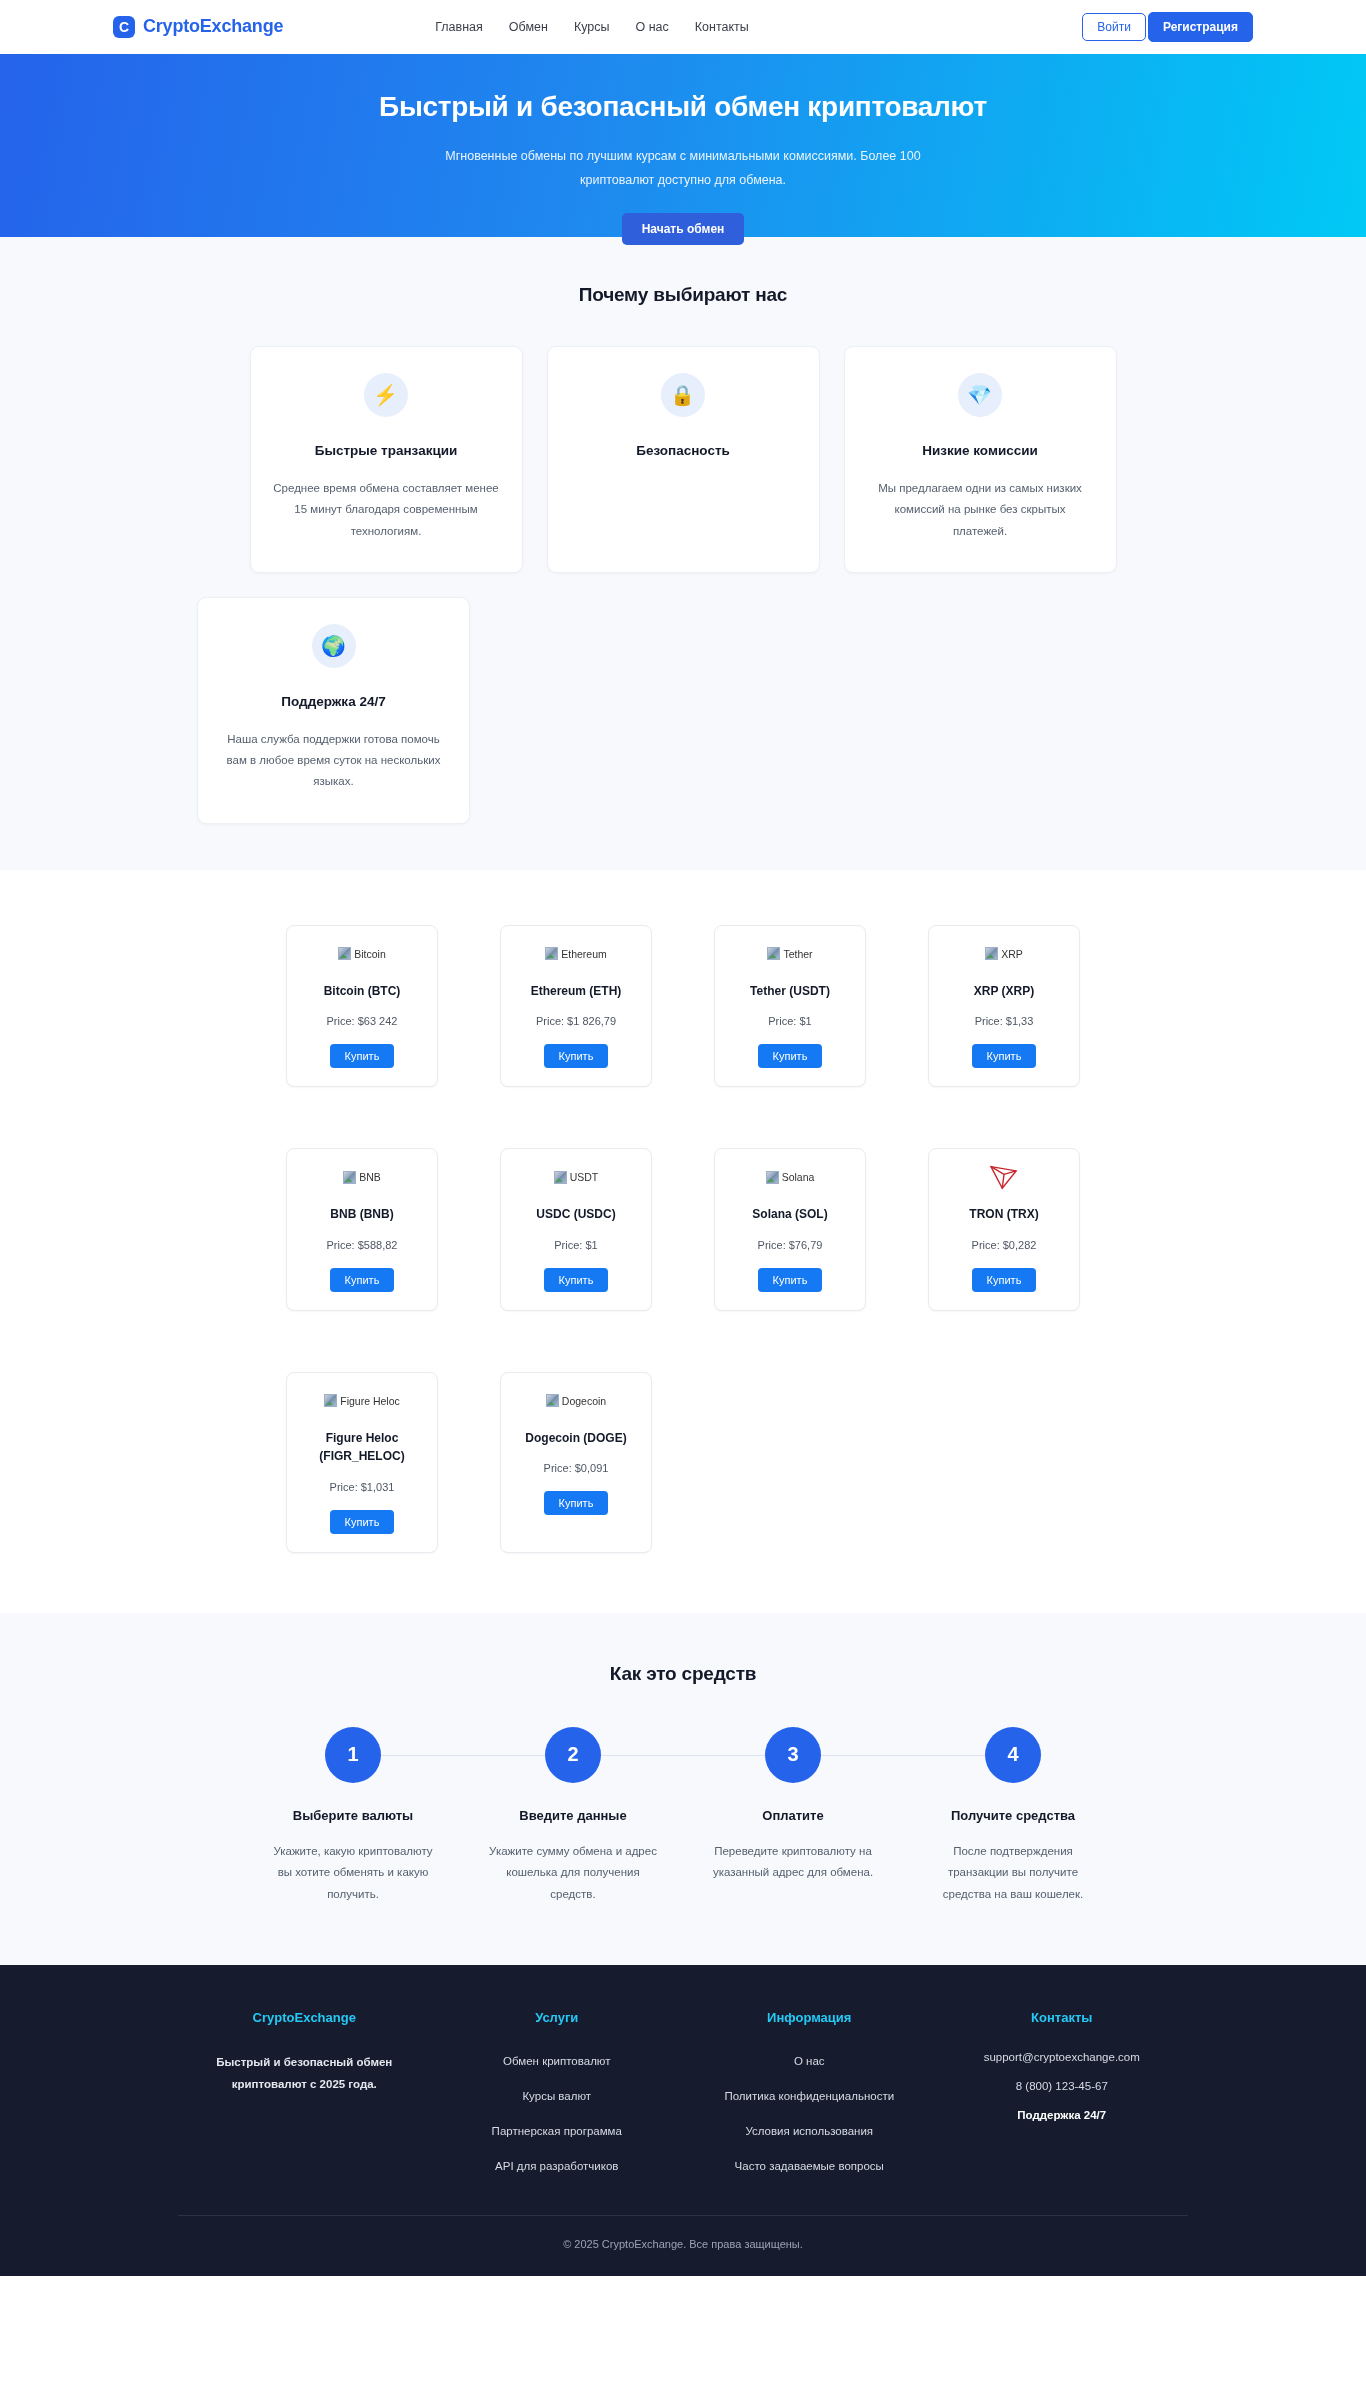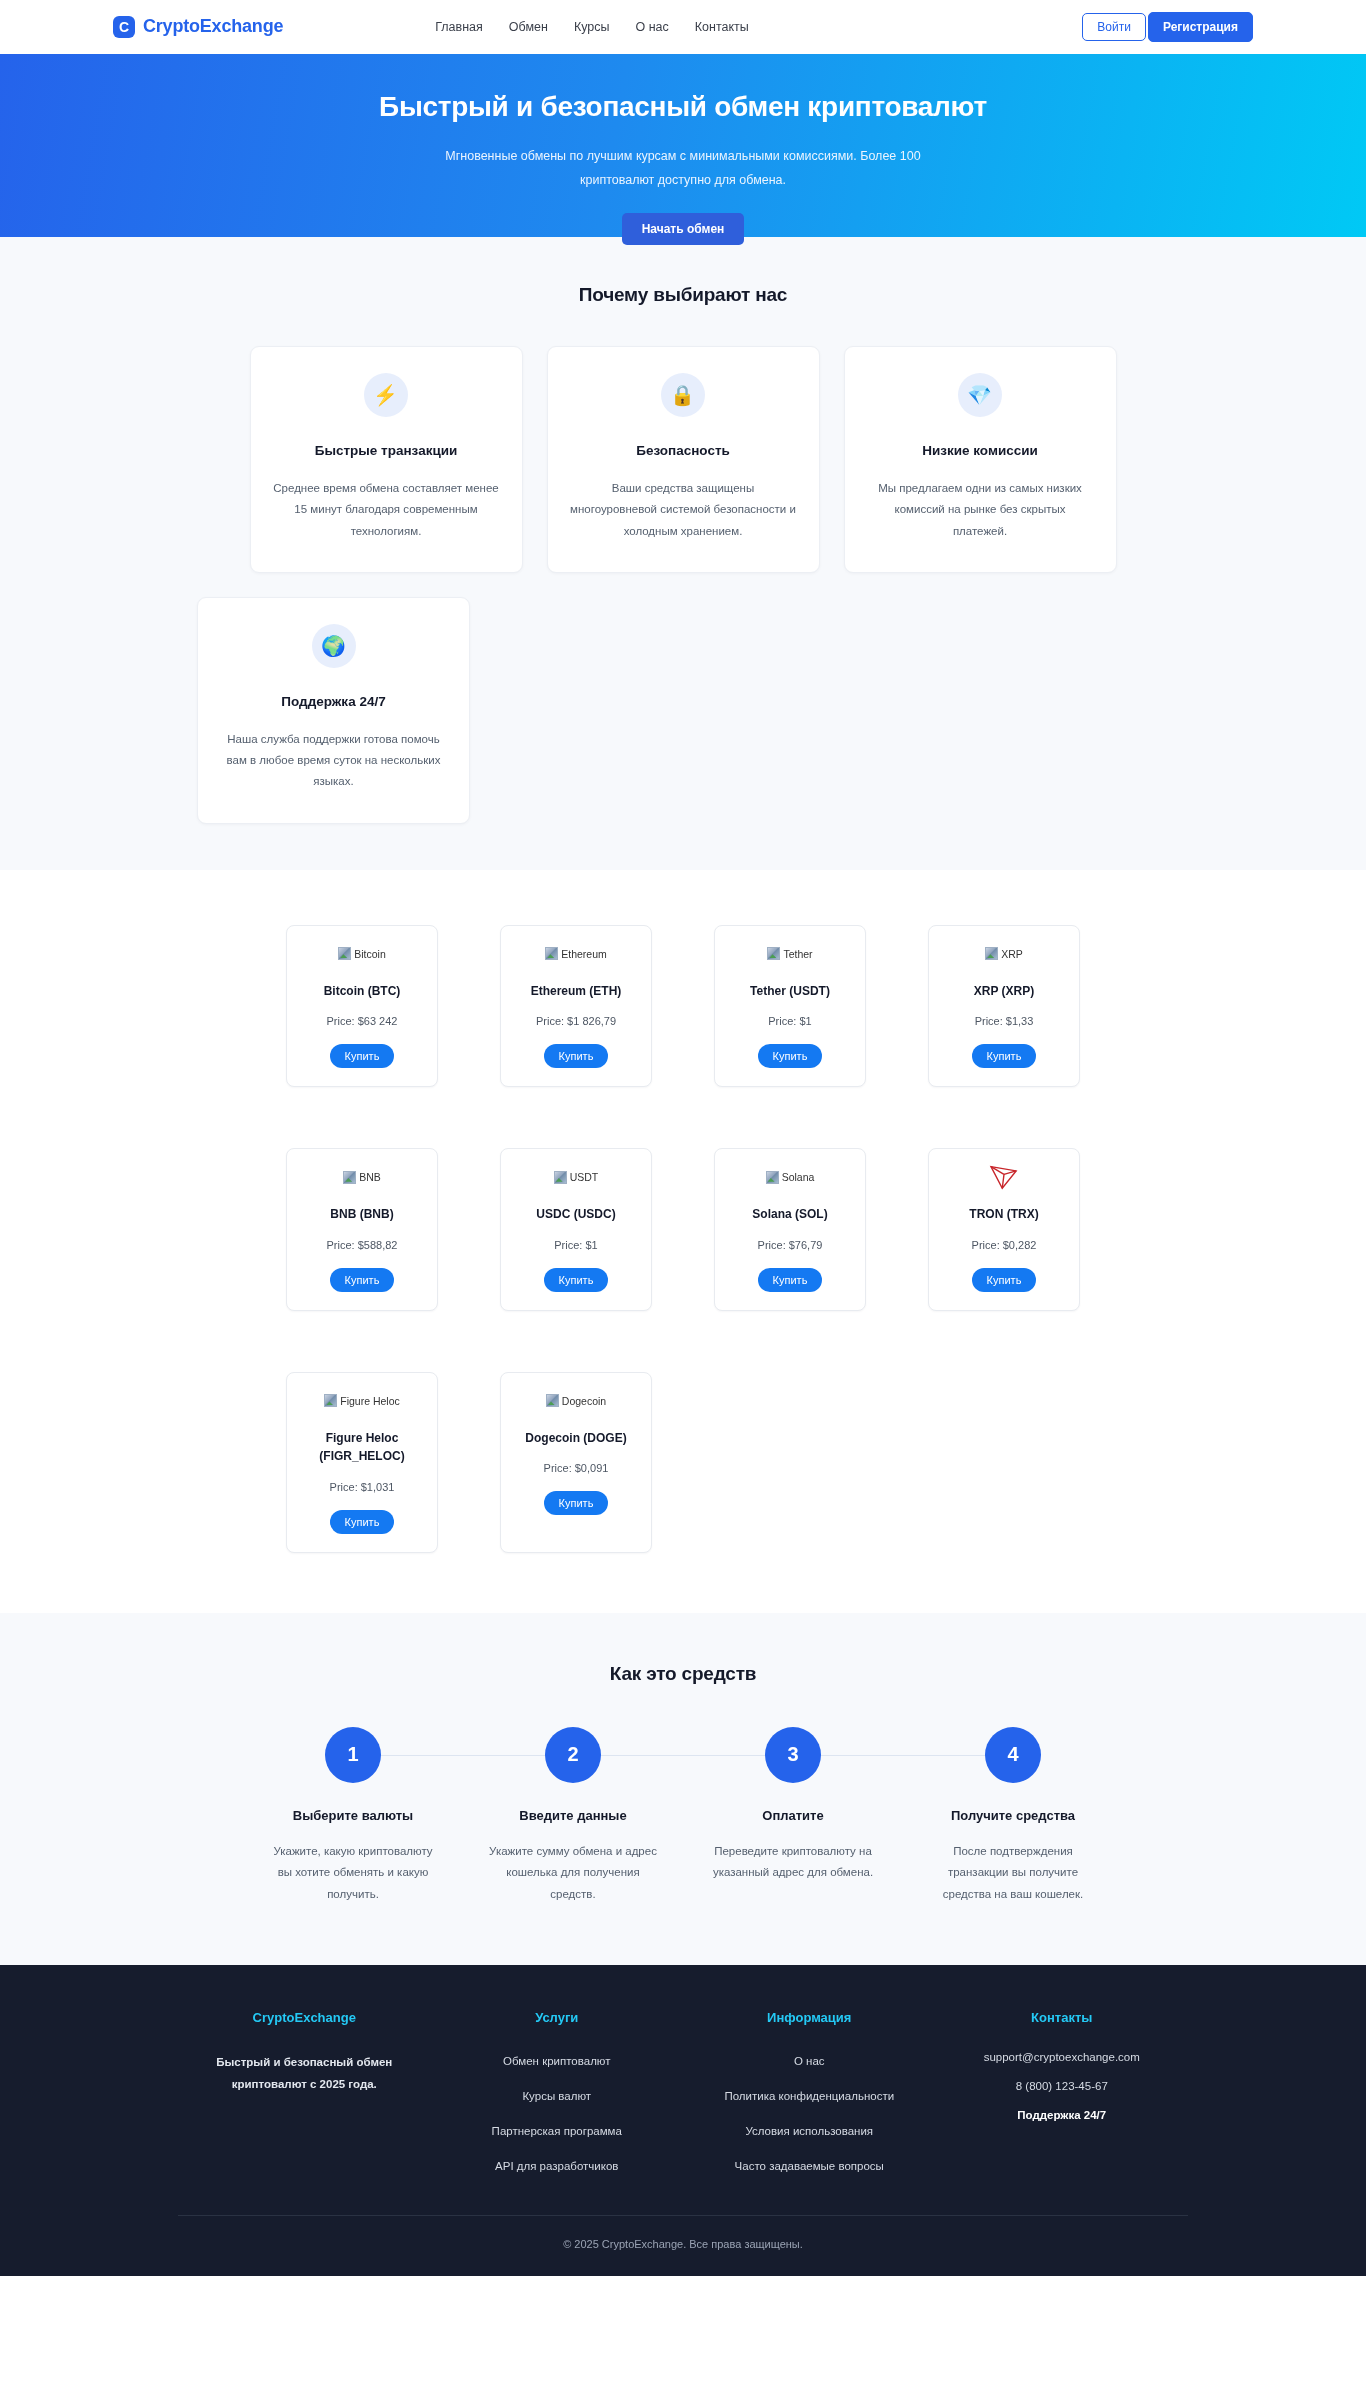--- a/index.html
+++ b/index.html
@@ -230,21 +230,21 @@
   }
   .coin-price {
     font-size: 11px;
     color: #4d5663;
     margin-bottom: 17px;
   }
   .btn-buy {
     background: #1479f2;
     color: #ffffff;
     border: none;
-    border-radius: 12px;
+    border-radius: 4px;
     padding: 6px 15px;
     font-size: 11px;
     cursor: pointer;
     font-family: inherit;
   }
   .tron-mark { width: 30px; height: 26px; }
 
   
   .how { padding: 50px 0 60px; }
   .how .section-title { margin-bottom: 42px; }
@@ -379,21 +379,20 @@
 
     <div class="feature-grid">
       <div class="feature-card">
         <div class="feature-icon">⚡</div>
         <div class="feature-name">Быстрые транзакции</div>
         <div class="feature-text">Среднее время обмена составляет менее 15 минут благодаря современным технологиям.</div>
       </div>
       <div class="feature-card">
         <div class="feature-icon">🔒</div>
         <div class="feature-name">Безопасность</div>
-        <div class="feature-text">Ваши средства защищены многоуровневой системой безопасности и холодным хранением.</div>
       </div>
       <div class="feature-card">
         <div class="feature-icon">💎</div>
         <div class="feature-name">Низкие комиссии</div>
         <div class="feature-text">Мы предлагаем одни из самых низких комиссий на рынке без скрытых платежей.</div>
       </div>
     </div>
 
     <div class="feature-grid" style="margin-top:24px;grid-template-columns:273px;justify-content:start;padding-left:84px;">
       <div class="feature-card">

